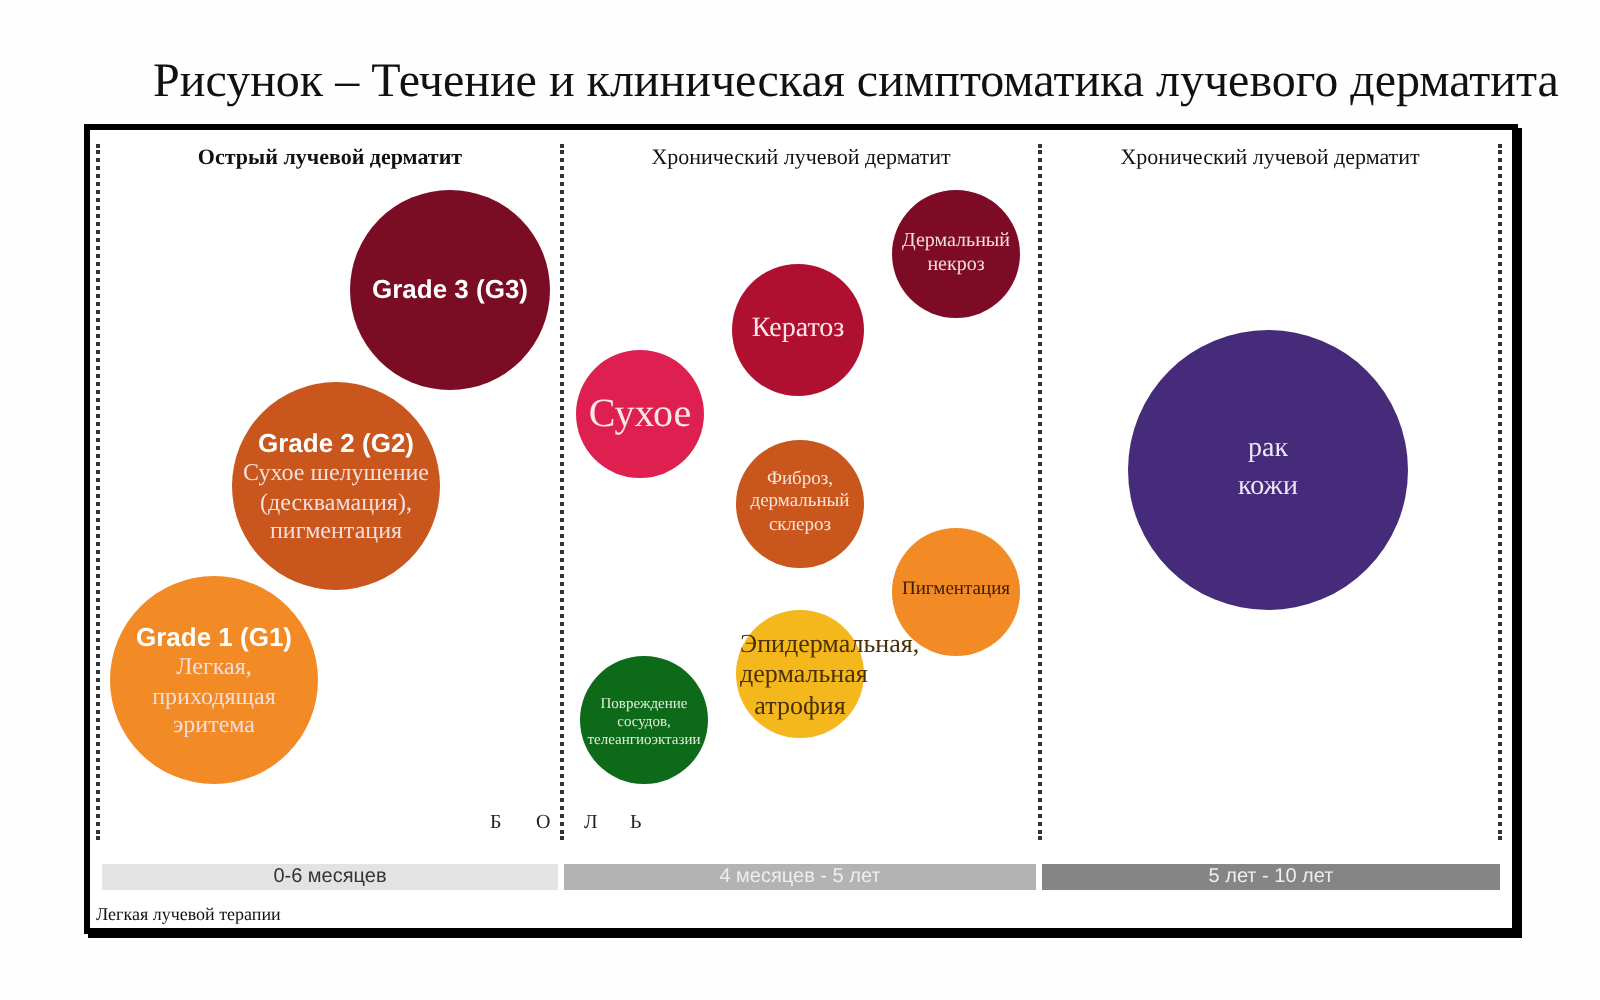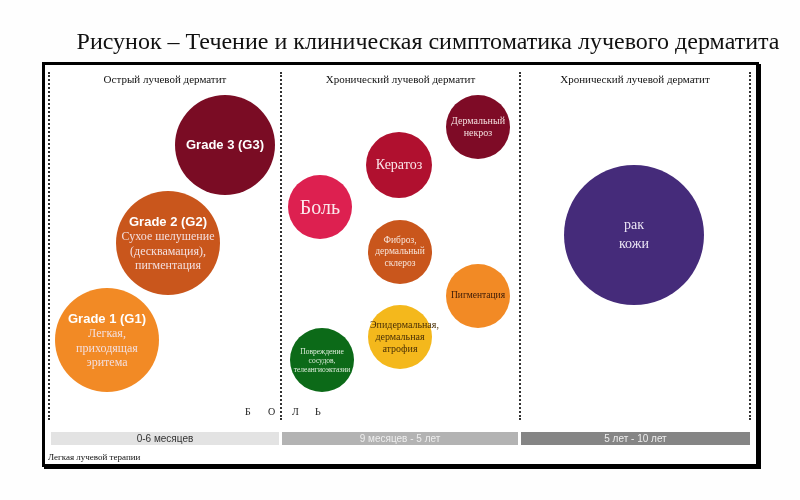--- a/index.html
+++ b/index.html
@@ -20,71 +20,71 @@
 
 <div class="title">Рисунок – Течение и клиническая симптоматика лучевого дерматита</div>
 
 <div class="frame"></div>
 
 <div class="vline" style="left:48px;"></div>
 <div class="vline" style="left:280px;"></div>
 <div class="vline" style="left:519px;"></div>
 <div class="vline" style="left:749px;"></div>
 
-<div class="col-head" style="left:50px;width:230px;">Острый лучевой дерматит</div>
+<div class="col-head" style="left:50px;width:230px;font-weight:bold;">Острый лучевой дерматит</div>
 <div class="col-head" style="left:282px;width:237px;">Хронический лучевой дерматит</div>
 <div class="col-head" style="left:521px;width:228px;">Хронический лучевой дерматит</div>
 
 <div class="bubble" style="left:175px;top:95px;width:100px;height:100px;background:#7a0c24;">
   <span class="grade">Grade 3 (G3)</span>
 </div>
 <div class="bubble" style="left:116px;top:191px;width:104px;height:104px;background:#c9561c;">
   <span class="grade">Grade 2 (G2)</span>
   <span class="desc" style="width:96px;">Сухое шелушение (десквамация), пигментация</span>
 </div>
 <div class="bubble" style="left:55px;top:288px;width:104px;height:104px;background:#f28a25;">
   <span class="grade">Grade 1 (G1)</span>
   <span class="desc" style="width:100px;">Легкая, приходящая эритема</span>
 </div>
 
 <div class="bubble" style="left:288px;top:175px;width:64px;height:64px;background:#dd2050;font-size:20px;color:#fbe6ea;">
-  <span>Боль</span>
+  <span>Сухое</span>
 </div>
 <div class="bubble" style="left:366px;top:132px;width:66px;height:66px;background:#b0102f;font-size:14px;color:#fbe6ea;">
   <span>Кератоз</span>
 </div>
 <div class="bubble" style="left:446px;top:95px;width:64px;height:64px;background:#7e0b26;font-size:10px;color:#f3dede;">
   <span style="width:56px;">Дермальный некроз</span>
 </div>
 <div class="bubble" style="left:368px;top:220px;width:64px;height:64px;background:#c9561c;font-size:9.5px;color:#f6e3d8;">
   <span style="width:58px;">Фиброз, дермальный склероз</span>
 </div>
 <div class="bubble" style="left:446px;top:264px;width:64px;height:64px;background:#f28a25;font-size:9.5px;color:#3a1a08;">
   <span>Пигментация</span>
 </div>
-<div class="bubble" style="left:368px;top:305px;width:64px;height:64px;background:#f4b81c;font-size:10px;color:#4a3006;">
+<div class="bubble" style="left:368px;top:305px;width:64px;height:64px;background:#f4b81c;font-size:13px;color:#4a3006;">
   <span style="width:60px;">Эпидермальная, дермальная атрофия</span>
 </div>
 <div class="bubble" style="left:290px;top:328px;width:64px;height:64px;background:#0c6a18;font-size:7.5px;color:#dfeedd;">
   <span style="width:62px;">Повреждение сосудов, телеангиоэктазии</span>
 </div>
 
 <div class="bubble" style="left:564px;top:165px;width:140px;height:140px;background:#452b7a;font-size:14px;color:#ece6f5;line-height:1.35;">
   <span>рак</span>
   <span>кожи</span>
 </div>
 
 <span class="pain" style="left:245px;">Б</span>
 <span class="pain" style="left:268px;">О</span>
 <span class="pain" style="left:292px;">Л</span>
 <span class="pain" style="left:315px;">Ь</span>
 
 <div class="bar" style="left:51px;width:228px;background:#e3e3e3;color:#333;">
   <span>0-6 месяцев</span>
 </div>
 <div class="bar" style="left:282px;width:236px;background:#b3b3b3;color:#eee;">
-  <span>9 месяцев - 5 лет</span>
+  <span>4 месяцев - 5 лет</span>
 </div>
 <div class="bar" style="left:521px;width:229px;background:#858585;color:#eee;">
   <span>5 лет - 10 лет</span>
 </div>
 
 <div class="start">Легкая лучевой терапии</div>
 
 </body></html>

